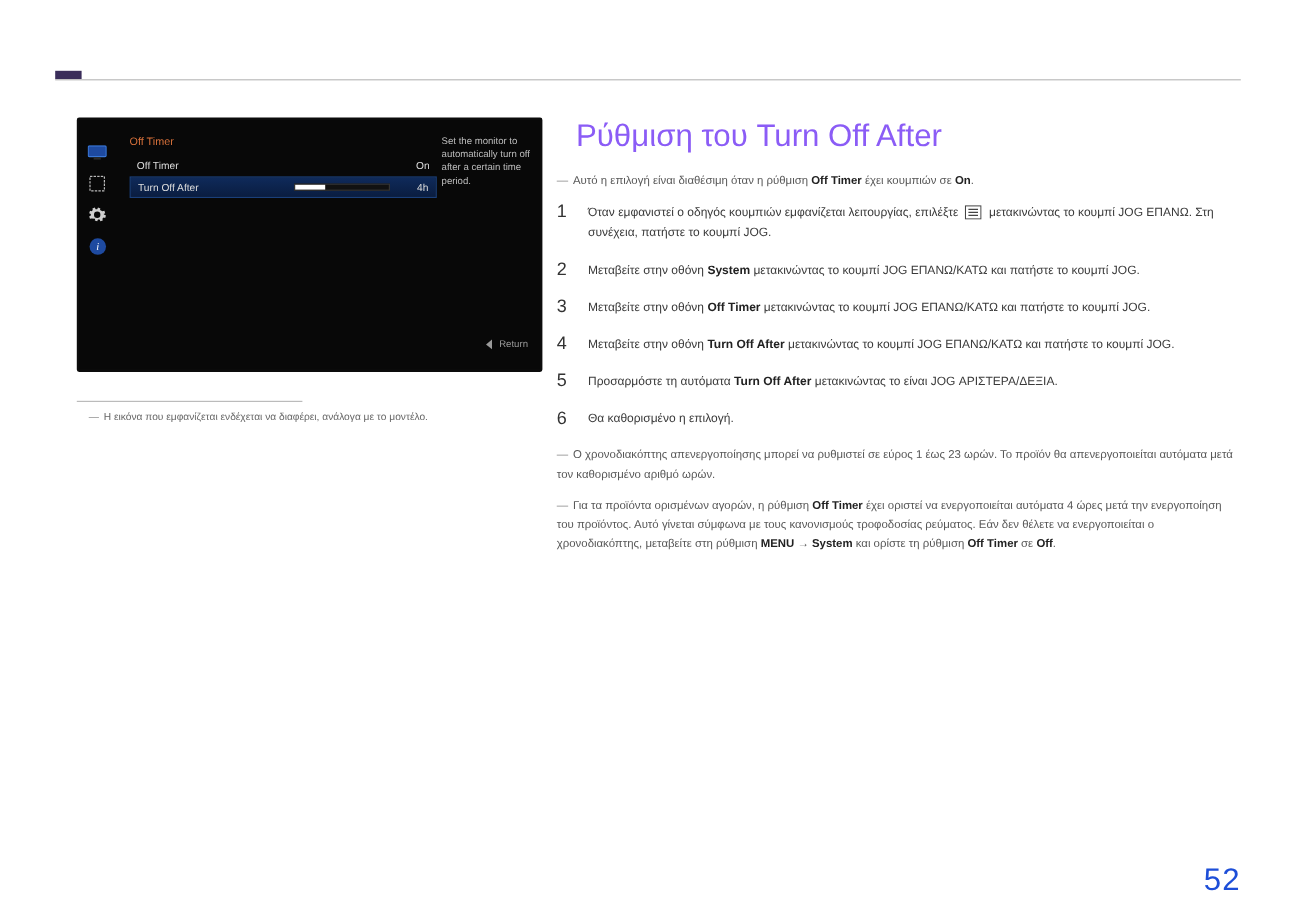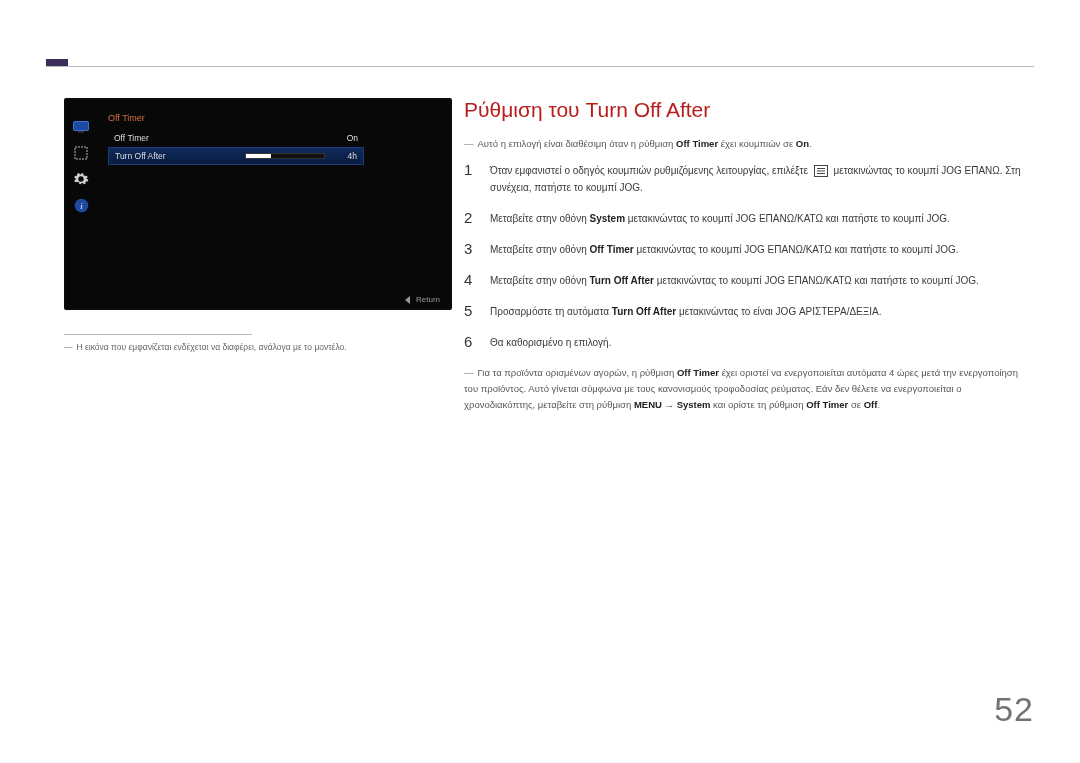--- a/index.html
+++ b/index.html
@@ -14,40 +14,40 @@
   .icons .ic{width:20px;height:20px;margin:3px auto 6px;display:flex;align-items:center;justify-content:center}
   .ic svg{display:block}
   .panel-title{position:absolute;left:42px;top:13px;font-size:9px}
   .row{position:absolute;left:42px;right:86px;height:16px;line-height:16px;padding:0 6px}
   .row .val{position:absolute;right:6px}
   .row1{top:30px}
   .row2{top:47px;background:linear-gradient(#0f2a5a,#0a1d40);border:1px solid #1a3f7a}
   .row2 .bar{position:absolute;left:136px;right:38px;top:5px;height:4px;background:#111;border:1px solid #333}
   .row2 .fill{position:absolute;left:0;top:0;bottom:0;width:32%;background:#fff}
   .desc{position:absolute;right:6px;top:12px;width:76px;font-size:8px;line-height:11px;color:#bdbdbd}
-  .return{position:absolute;right:10px;bottom:4px;font-size:8px;color:#9a9a9a}
+  .return{position:absolute;right:10px;bottom:17px;font-size:8px;color:#9a9a9a}
   .return .tri{display:inline-block;width:0;height:0;border-top:4px solid transparent;border-bottom:4px solid transparent;border-right:5px solid #9a9a9a;margin-right:6px;vertical-align:middle}
 
   .note-sep{position:absolute;left:18px;top:236px;width:188px;border-top:1px solid #bbb}
-  .note{position:absolute;left:18px;top:244px;width:380px;font-size:8.5px;color:#666}
+  .note{position:absolute;left:28px;top:244px;width:380px;font-size:8.5px;color:#666}
   .note .dash{color:#888;margin-right:4px}
 
   
   .right{position:absolute;left:418px;right:0;top:0}
-  h1{margin:0 0 14px;font-weight:400;font-size:21px;color:#b91c1c}
+  h1{margin:0 16px 14px;font-weight:400;font-size:26px;color:#8b5cf6}
   .fn{font-size:9.5px;color:#585858;line-height:16px;margin:0 0 10px}
   .fn .dash{color:#888;margin-right:4px}
   .or{color:#d8713b}
   .bold{font-weight:700;color:#222}
   ol.steps{list-style:none;margin:0;padding:0;counter-reset:s}
   ol.steps>li{position:relative;padding:0 0 14px 26px;font-size:10px;line-height:17px;color:#3a3a3a;counter-increment:s}
   ol.steps>li::before{content:counter(s);position:absolute;left:0;top:-1px;font-size:15px;color:#333}
   .iconbox{display:inline-block;vertical-align:-3px;margin:0 3px}
   .iconbox svg{display:block}
-  .page-num{position:absolute;right:46px;bottom:34px;font-size:34px;color:#737373;letter-spacing:1px}
+  .page-num{position:absolute;right:46px;bottom:14px;font-size:26px;color:#1d4ed8;letter-spacing:1px}
 </style>
 </head>
 <body>
 
 <div class="top-tick"></div>
 <div class="top-rule"></div>
 
 <div class="content">
 
   <div class="osd">
@@ -80,35 +80,36 @@
       <span>Off Timer</span>
       <span class="val">On</span>
     </div>
     <div class="row row2">
       <span>Turn Off After</span>
       <span class="bar">
           <span class="fill"></span>
         </span>
       <span class="val">4h</span>
     </div>
+    <div class="desc">Set the monitor to automatically turn off after a certain time period.</div>
     <div class="return"><span class="tri"></span><span>Return</span></div>
   </div>
 
   <div class="note-sep"></div>
   <div class="note"><span class="dash">―</span><span>Η εικόνα που εμφανίζεται ενδέχεται να διαφέρει, ανάλογα με το μοντέλο.</span></div>
 
   <div class="right">
     <h1>Ρύθμιση του Turn Off After</h1>
     <p class="fn">
       <span class="dash">―</span><span>Αυτό η επιλογή είναι διαθέσιμη όταν η ρύθμιση </span><span class="or bold">Off Timer</span><span> έχει κουμπιών σε </span><span class="or bold">On</span><span>.</span>
     </p>
 
     <ol class="steps">
       <li>
-        <span>Όταν εμφανιστεί ο οδηγός κουμπιών ρυθμιζόμενης λειτουργίας, επιλέξτε </span><span class="iconbox"><svg width="14" height="12">
+        <span>Όταν εμφανιστεί ο οδηγός κουμπιών εμφανίζεται λειτουργίας, επιλέξτε </span><span class="iconbox"><svg width="14" height="12">
               <rect x="0.5" y="0.5" width="13" height="11" fill="none" stroke="#444"></rect>
               <line x1="3" y1="3.5" x2="11" y2="3.5" stroke="#444"></line>
               <line x1="3" y1="6" x2="11" y2="6" stroke="#444"></line>
               <line x1="3" y1="8.5" x2="11" y2="8.5" stroke="#444"></line>
             </svg></span><span> μετακινώντας το κουμπί JOG ΕΠΑΝΩ. Στη συνέχεια, πατήστε το κουμπί JOG.</span>
       </li>
       <li>
         <span>Μεταβείτε στην οθόνη </span><span class="or bold">System</span><span> μετακινώντας το κουμπί JOG ΕΠΑΝΩ/ΚΑΤΩ και πατήστε το κουμπί JOG.</span>
       </li>
       <li>
@@ -118,19 +119,20 @@
         <span>Μεταβείτε στην οθόνη </span><span class="or bold">Turn Off After</span><span> μετακινώντας το κουμπί JOG ΕΠΑΝΩ/ΚΑΤΩ και πατήστε το κουμπί JOG.</span>
       </li>
       <li>
         <span>Προσαρμόστε τη αυτόματα </span><span class="or bold">Turn Off After</span><span> μετακινώντας το είναι JOG ΑΡΙΣΤΕΡΑ/ΔΕΞΙΑ.</span>
       </li>
       <li>
         <span>Θα καθορισμένο η επιλογή.</span>
       </li>
     </ol>
 
+    <p class="fn"><span class="dash">―</span><span>Ο χρονοδιακόπτης απενεργοποίησης μπορεί να ρυθμιστεί σε εύρος 1 έως 23 ωρών. Το προϊόν θα απενεργοποιείται αυτόματα μετά τον καθορισμένο αριθμό ωρών.</span></p>
     <p class="fn">
       <span class="dash">―</span><span>Για τα προϊόντα ορισμένων αγορών, η ρύθμιση </span><span class="or bold">Off Timer</span><span> έχει οριστεί να ενεργοποιείται αυτόματα 4 ώρες μετά την ενεργοποίηση του προϊόντος. Αυτό γίνεται σύμφωνα με τους κανονισμούς τροφοδοσίας ρεύματος. Εάν δεν θέλετε να ενεργοποιείται ο χρονοδιακόπτης, μεταβείτε στη ρύθμιση </span><span class="bold">MENU</span><span> → </span><span class="or bold">System</span><span> και ορίστε τη ρύθμιση </span><span class="or bold">Off Timer</span><span> σε </span><span class="bold">Off</span><span>.</span>
     </p>
   </div>
 </div>
 
 <div class="page-num">52</div>
 
 </body></html>

